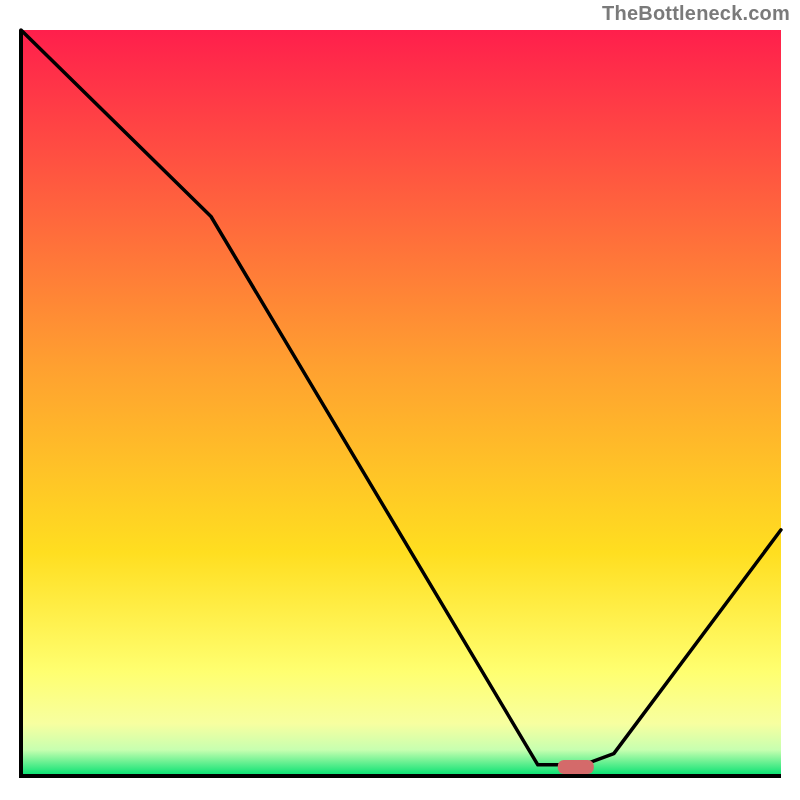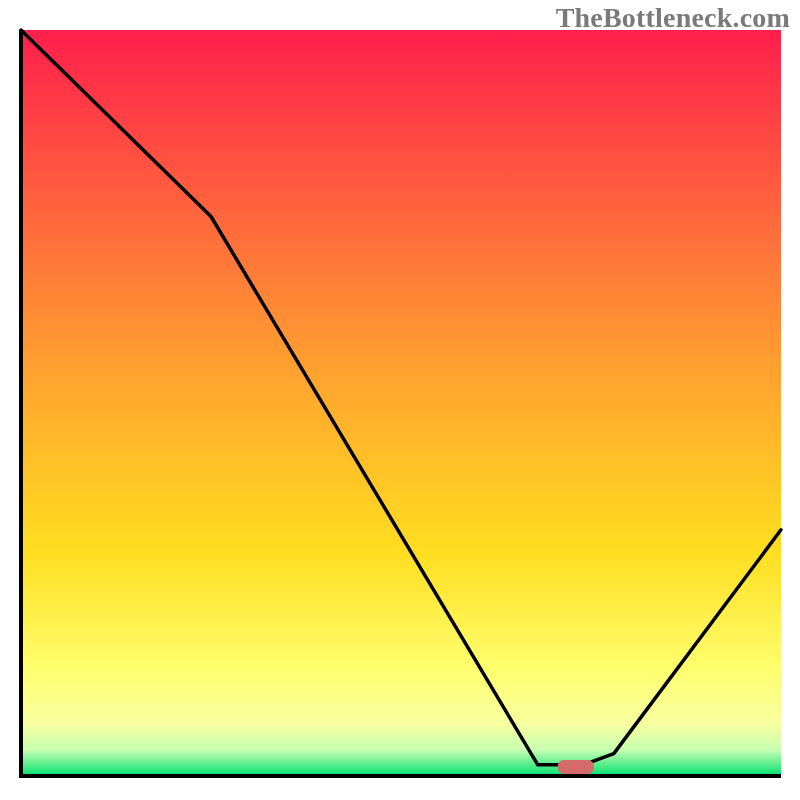--- a/index.html
+++ b/index.html
@@ -12,22 +12,22 @@
   }
   .canvas {
     position: relative;
     width: 800px;
     height: 800px;
   }
   .watermark {
     position: absolute;
     top: 2px;
     right: 10px;
-    font-family: Liberation Serif, serif;
-    font-size: 28px;
+    font-family: Liberation Sans, sans-serif;
+    font-size: 20px;
     font-weight: 600;
     color: #7a7a7a;
     letter-spacing: 0.2px;
   }
   svg.chart {
     position: absolute;
     left: 0;
     top: 0;
   }
 </style>

